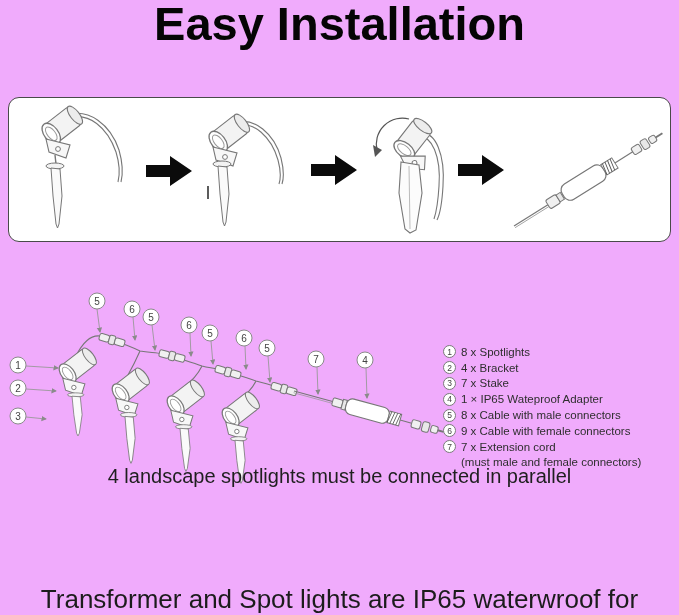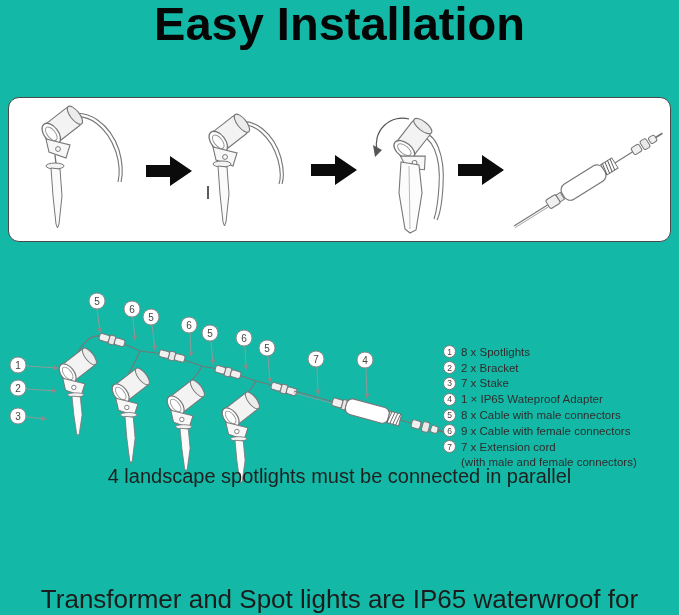--- a/index.html
+++ b/index.html
@@ -1,17 +1,17 @@
 <!DOCTYPE html>
 <html><head>
 <meta charset="utf-8">
 <style>
   html,body{margin:0;padding:0;background:#fff;}
   #stage{
-    position:relative;width:679px;height:615px;background:#14b8a6;overflow:hidden;
+    position:relative;width:679px;height:615px;background:#f0abfc;overflow:hidden;
     font-family:"Liberation Sans",sans-serif;color:#1a1a1a;
   }
   .abs{position:absolute;}
   #title{
     top:-2px;left:0;width:679px;text-align:center;
     font-size:47px;font-weight:bold;line-height:52px;color:#050505;letter-spacing:0px;
   }
   #steps-box{
     left:8px;top:97px;width:661px;height:143px;
     border:1.6px solid #4a4a4a;border-radius:11px;background:#fff;
@@ -258,21 +258,21 @@
     </svg>
   </div>
 
   <div id="legend" class="abs">
     <div class="lrow">
         <span class="lnum">1</span>
         <span>8 x Spotlights</span>
       </div>
     <div class="lrow">
         <span class="lnum">2</span>
-        <span>2 x Bracket</span>
+        <span>4 x Bracket</span>
       </div>
     <div class="lrow">
         <span class="lnum">3</span>
         <span>7 x Stake</span>
       </div>
     <div class="lrow">
         <span class="lnum">4</span>
         <span>1 × IP65 Wateproof Adapter</span>
       </div>
     <div class="lrow">
@@ -282,21 +282,21 @@
     <div class="lrow">
         <span class="lnum">6</span>
         <span>9 x Cable with female connectors</span>
       </div>
     <div class="lrow">
         <span class="lnum">7</span>
         <span>7 x Extension cord</span>
       </div>
     <div class="lrow cont">
         <span class="lnum"></span>
-        <span>(with male and female connectors)</span>
+        <span>(must male and female connectors)</span>
       </div>
   </div>
 
   <div id="caption" class="abs">4 landscape spotlights must be connected in parallel</div>
 
   <div id="footer" class="abs">Transformer and Spot lights are IP65 waterwroof for outdoor use.</div>
 
 </div>
 
 </body></html>

